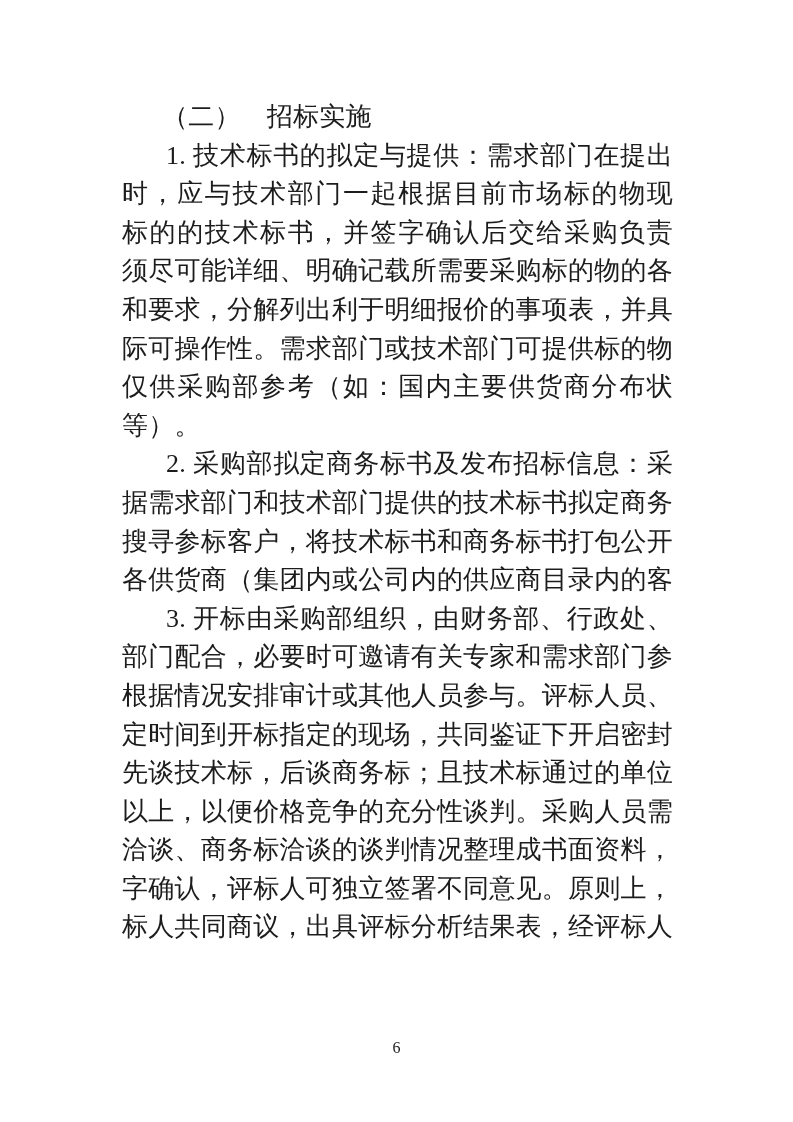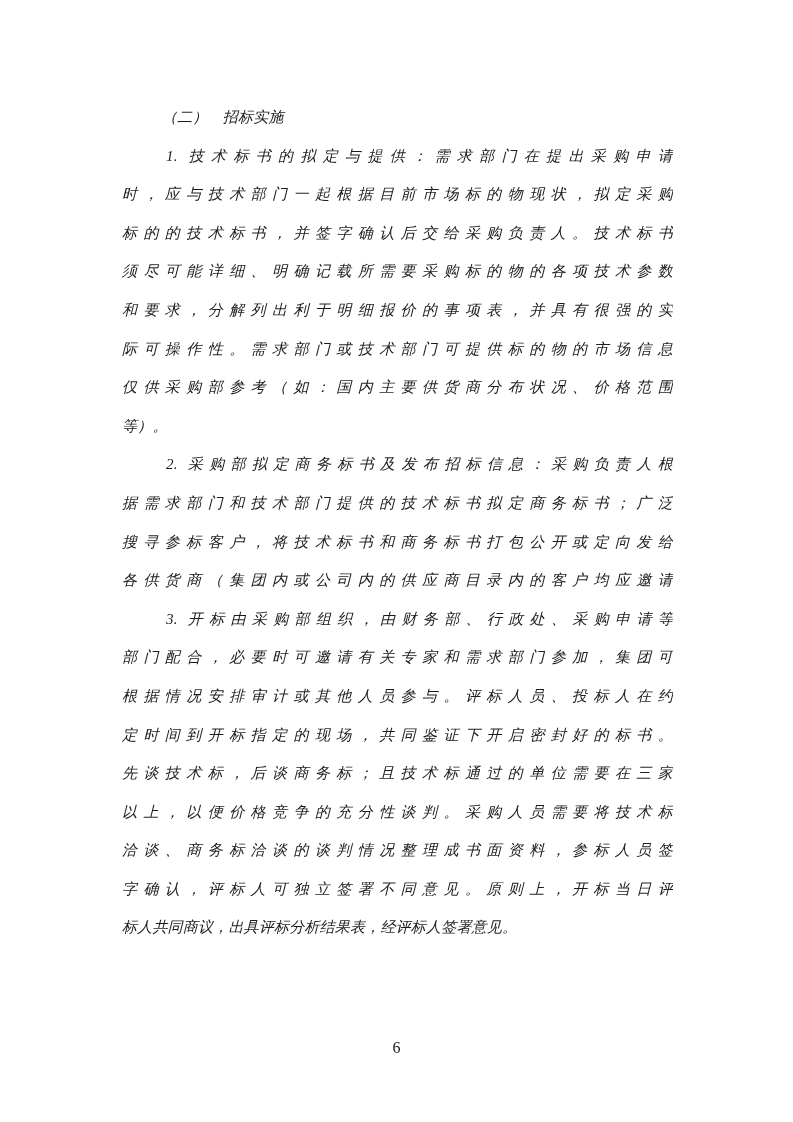--- a/index.html
+++ b/index.html
@@ -18,27 +18,26 @@
   }
   .content {
     position: absolute;
     left: 122px;
     top: 98px;
     width: 551px;
   }
   .line {
     height: 38.6px;
     line-height: 38.6px;
-    font-size: 15px;
+    font-size: 26px;
     text-align: justify;
     text-align-last: justify;
     overflow: hidden;
     white-space: normal;
     letter-spacing: 0.2px;
-    font-style: italic;
   }
   .line.first {
     text-indent: 44px;
   }
   .line.short {
     text-align-last: left;
   }
   .heading {
     text-indent: 40px;
     text-align-last: left;

